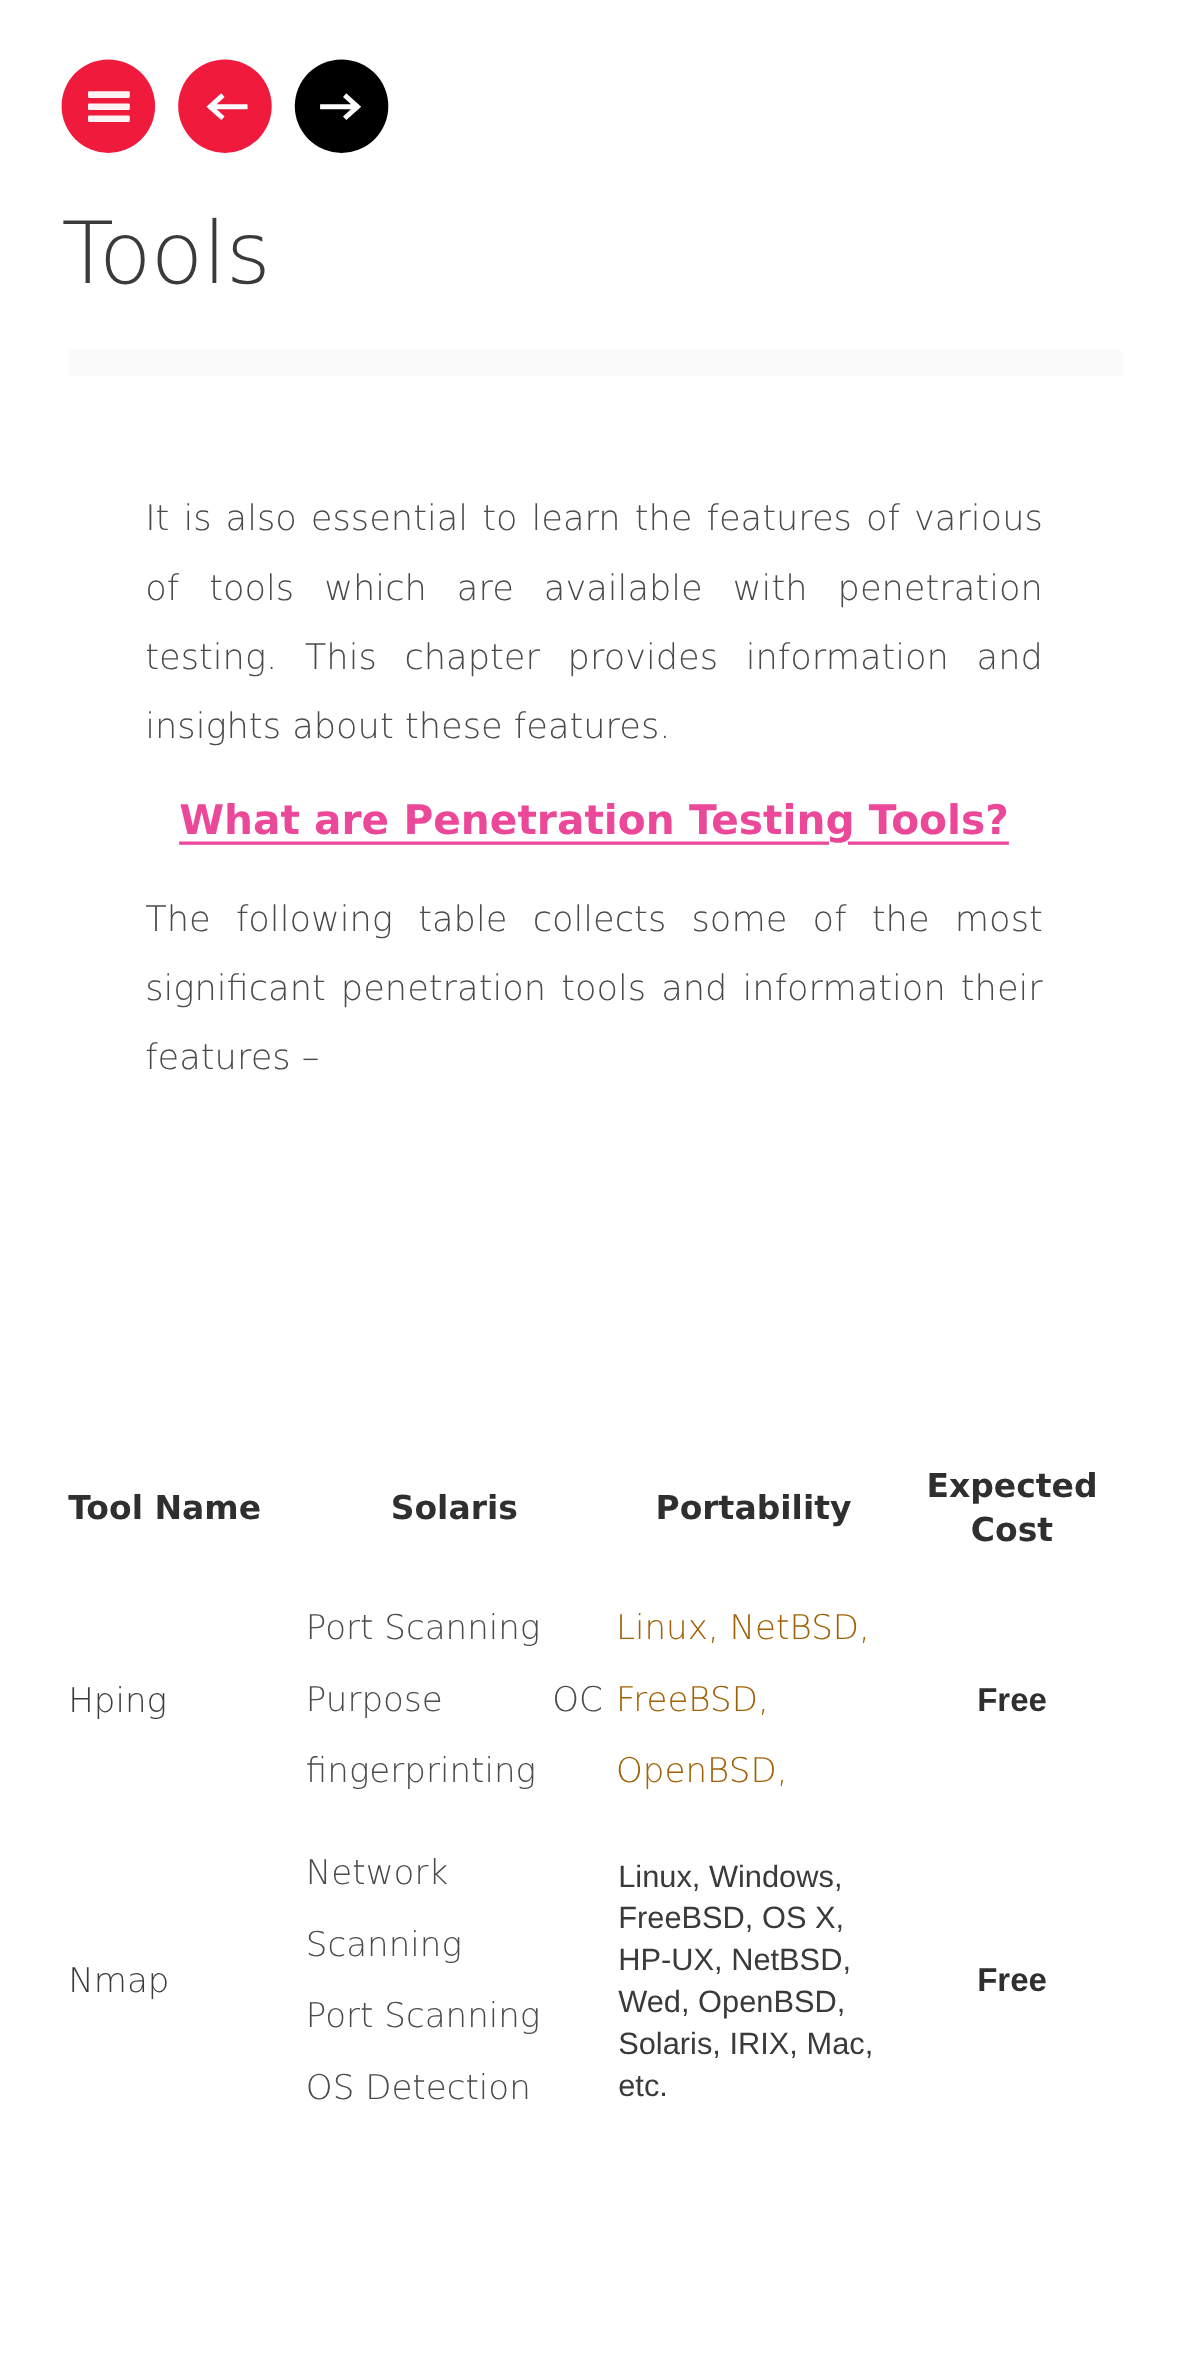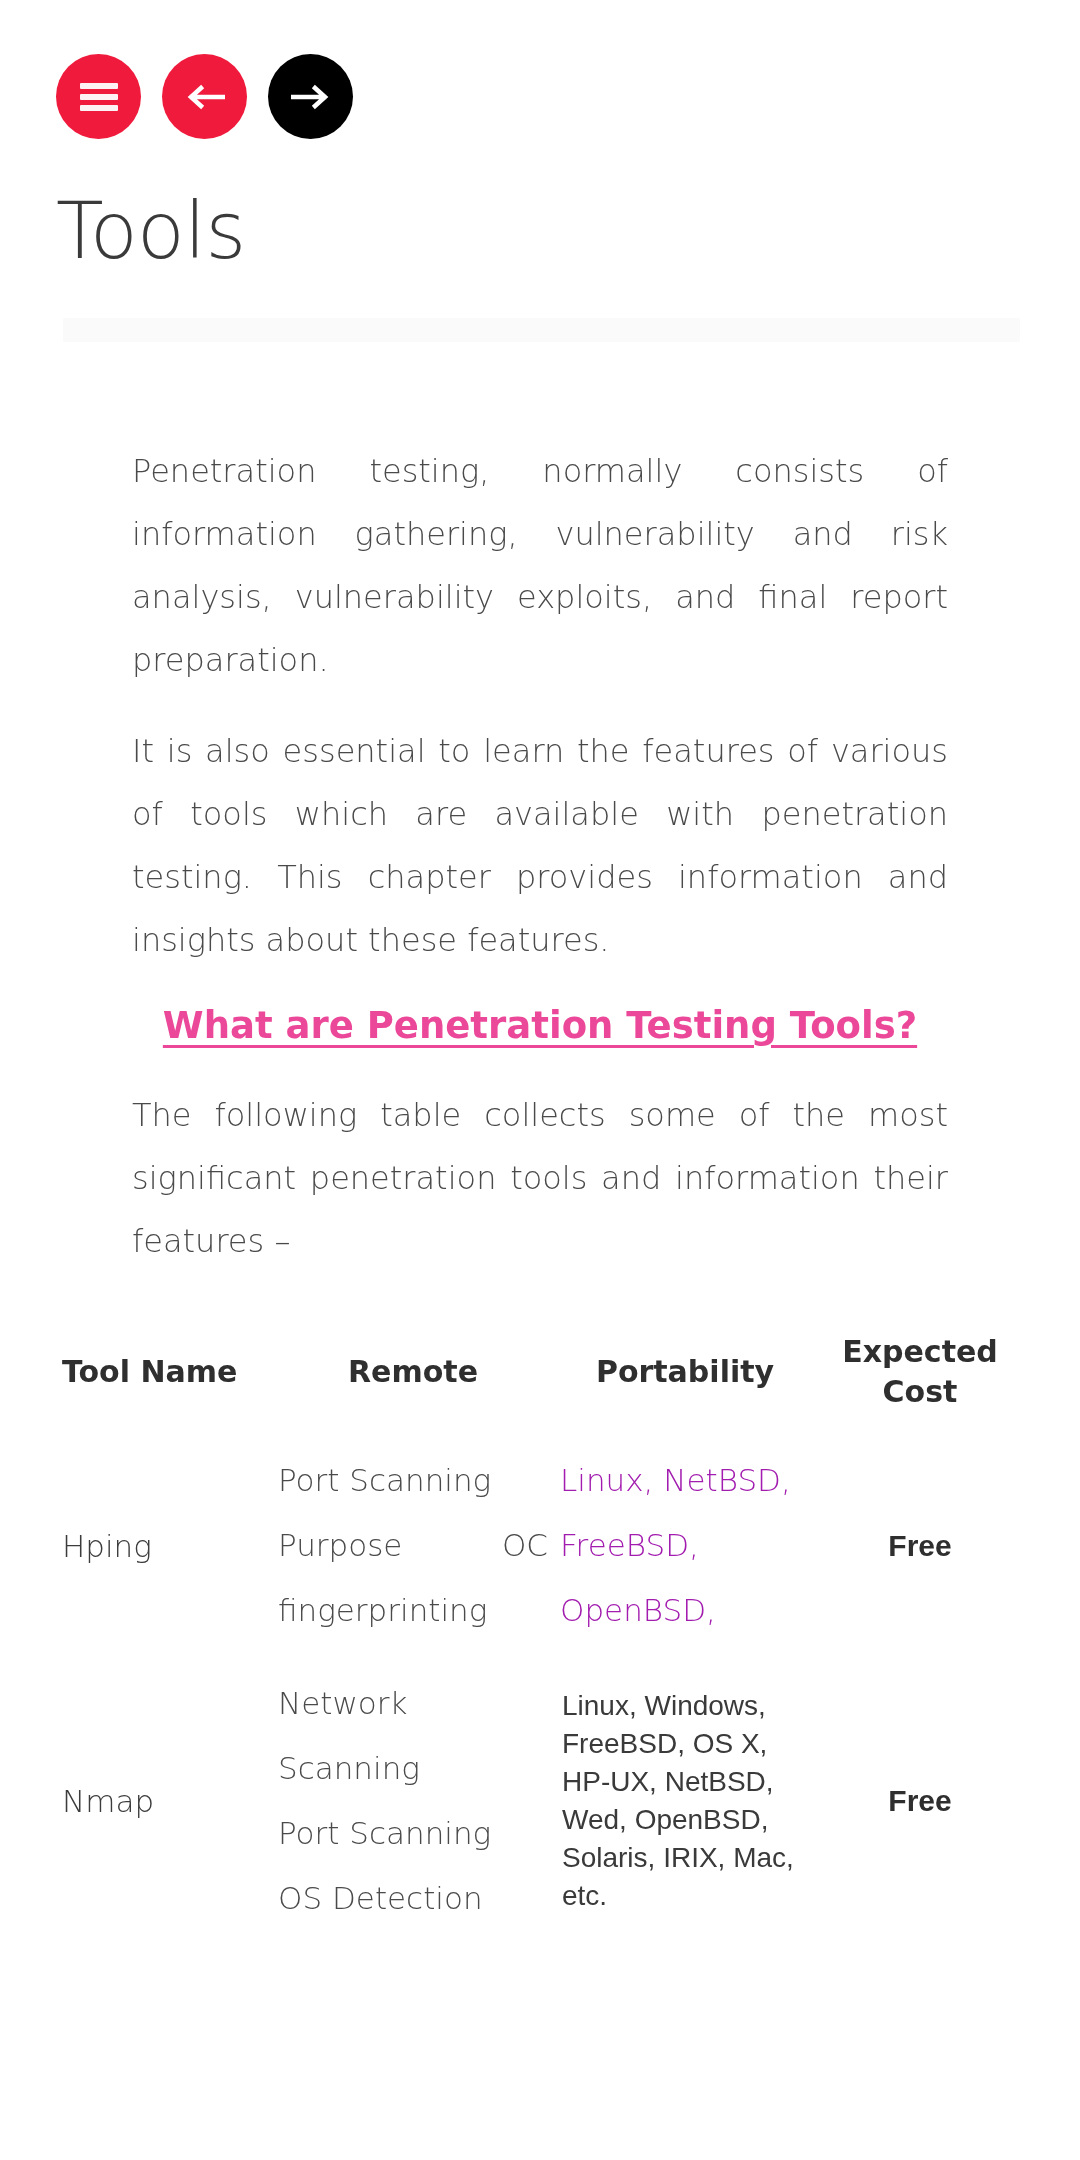--- a/index.html
+++ b/index.html
@@ -152,21 +152,21 @@
   td.purpose .pline { display: block; text-align: justify; }
   td.purpose .pline.stretch {
     text-align: justify;
     text-align-last: justify;
   }
   td.portability {
     font-family: "DejaVu Sans", sans-serif;
     font-weight: 300;
     font-size: 31px;
     line-height: 65px;
-    color: #a21caf;
+    color: #a16207;
     text-align: left;
     padding-left: 16px;
   }
   td.portability.dense {
     font-family: "Liberation Sans", sans-serif;
     font-weight: 400;
     font-size: 28px;
     line-height: 38px;
     color: #3a3a3a;
     padding-left: 8px;
@@ -208,32 +208,31 @@
       </svg>
     </button>
 
   </div>
 
   <h1 class="page-title">Tools</h1>
 
   <div class="divider-bar"></div>
 
   <div class="content">
-    <p class="body">Penetration testing, normally consists of information gathering, vulnerability and risk analysis, vulnerability exploits, and final report preparation.</p>
     <p class="body last">It is also essential to learn the features of various of tools which are available with penetration testing. This chapter provides information and insights about these features.</p>
     <h2 class="section-heading">What are Penetration Testing Tools?</h2>
     <p class="body">The following table collects some of the most significant penetration tools and information their features –</p>
   </div>
 
   <div class="tbl-wrap">
     <table class="tools">
       <thead>
         <tr>
           <th class="c-tool">Tool Name</th>
-          <th class="c-purp">Remote</th>
+          <th class="c-purp">Solaris</th>
           <th class="c-port">Portability</th>
           <th class="c-cost">Expected Cost</th>
         </tr>
       </thead>
       <tbody>
 
         <tr class="row-hping">
           <td class="tool-name">Hping</td>
           <td class="purpose">
             <span class="pline">Port Scanning</span>

